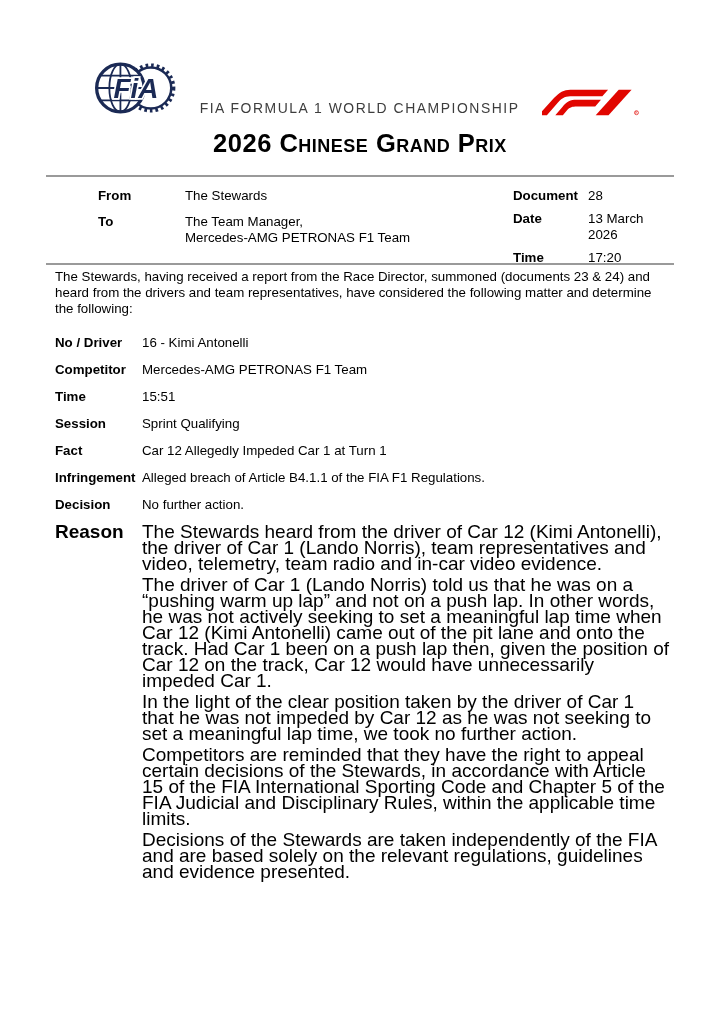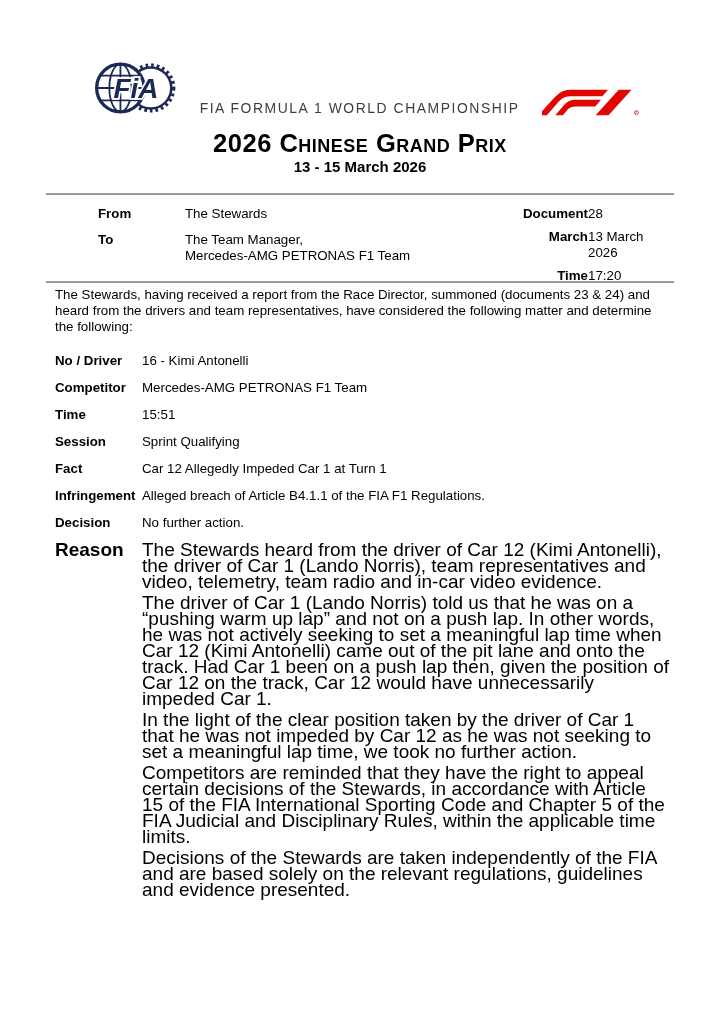--- a/index.html
+++ b/index.html
@@ -61,21 +61,21 @@
   .meta-row { display: flex; padding-left: 43px; }
   .meta-row + .meta-row { margin-top: 10px; }
   .meta-label { width: 87px; font-weight: bold; flex-shrink: 0; }
   .meta-right {
     position: absolute;
     left: 424px;
     top: 11px;
     width: 200px;
   }
   .meta-right .meta-row + .meta-row { margin-top: 7px; }
-  .meta-right .meta-label { width: 75px; text-align: right; }
+  .meta-right .meta-label { width: 75px; }
 
   
   .intro {
     margin: 4px 53px 0 55px;
     font-size: 13.3px;
     line-height: 16px;
   }
   .fields { margin: 18px 50px 0 55px; }
   .field-row { display: flex; margin-bottom: 11px; font-size: 13.3px; line-height: 16px; }
   .field-label { width: 87px; font-weight: bold; flex-shrink: 0; }
@@ -112,21 +112,20 @@
       <path d="M64 0 C 49 0 39 6 27 19 L 0 49 L 0 58 L 11 58 L 36 29 C 46 17 55 15 68 15 L 136 15 L 149 0 Z" fill="#e10600"></path>
       <path d="M78 23 C 64 23 56 27 46 39 L 30 58 L 47 58 L 56 47 C 63 39 69 38 78 38 L 120 38 L 133 23 Z" fill="#e10600"></path>
       <path d="M173 0 L 121 58 L 150 58 L 202 0 Z" fill="#e10600"></path>
       <circle cx="213" cy="52" r="4.5" fill="none" stroke-width="1.5" stroke="#e10600"></circle>
       <text x="213" y="55" text-anchor="middle" font-size="7" font-family="Liberation Sans, DejaVu Sans, sans-serif" fill="#e10600">R</text>
     </svg>
   </div>
 
   <div class="title-block">
     <div class="event-title">2026 Chinese Grand Prix</div>
-    <div class="event-dates">13 - 15 March 2026</div>
   </div>
 
   <div class="meta-box">
     <div class="meta-left">
       <div class="meta-row">
         <div class="meta-label">From</div>
         <div class="meta-value">The Stewards</div>
       </div>
       <div class="meta-row">
         <div class="meta-label">To</div>
@@ -135,21 +134,21 @@
           <span>Mercedes-AMG PETRONAS F1 Team</span>
         </div>
       </div>
     </div>
     <div class="meta-right">
       <div class="meta-row">
         <div class="meta-label">Document</div>
         <div class="meta-value">28</div>
       </div>
       <div class="meta-row">
-        <div class="meta-label">March</div>
+        <div class="meta-label">Date</div>
         <div class="meta-value">13 March 2026</div>
       </div>
       <div class="meta-row">
         <div class="meta-label">Time</div>
         <div class="meta-value">17:20</div>
       </div>
     </div>
   </div>
 
   <p class="intro">The Stewards, having received a report from the Race Director, summoned (documents 23 &amp; 24) and heard from the drivers and team representatives, have considered the following matter and determine the following:</p>

